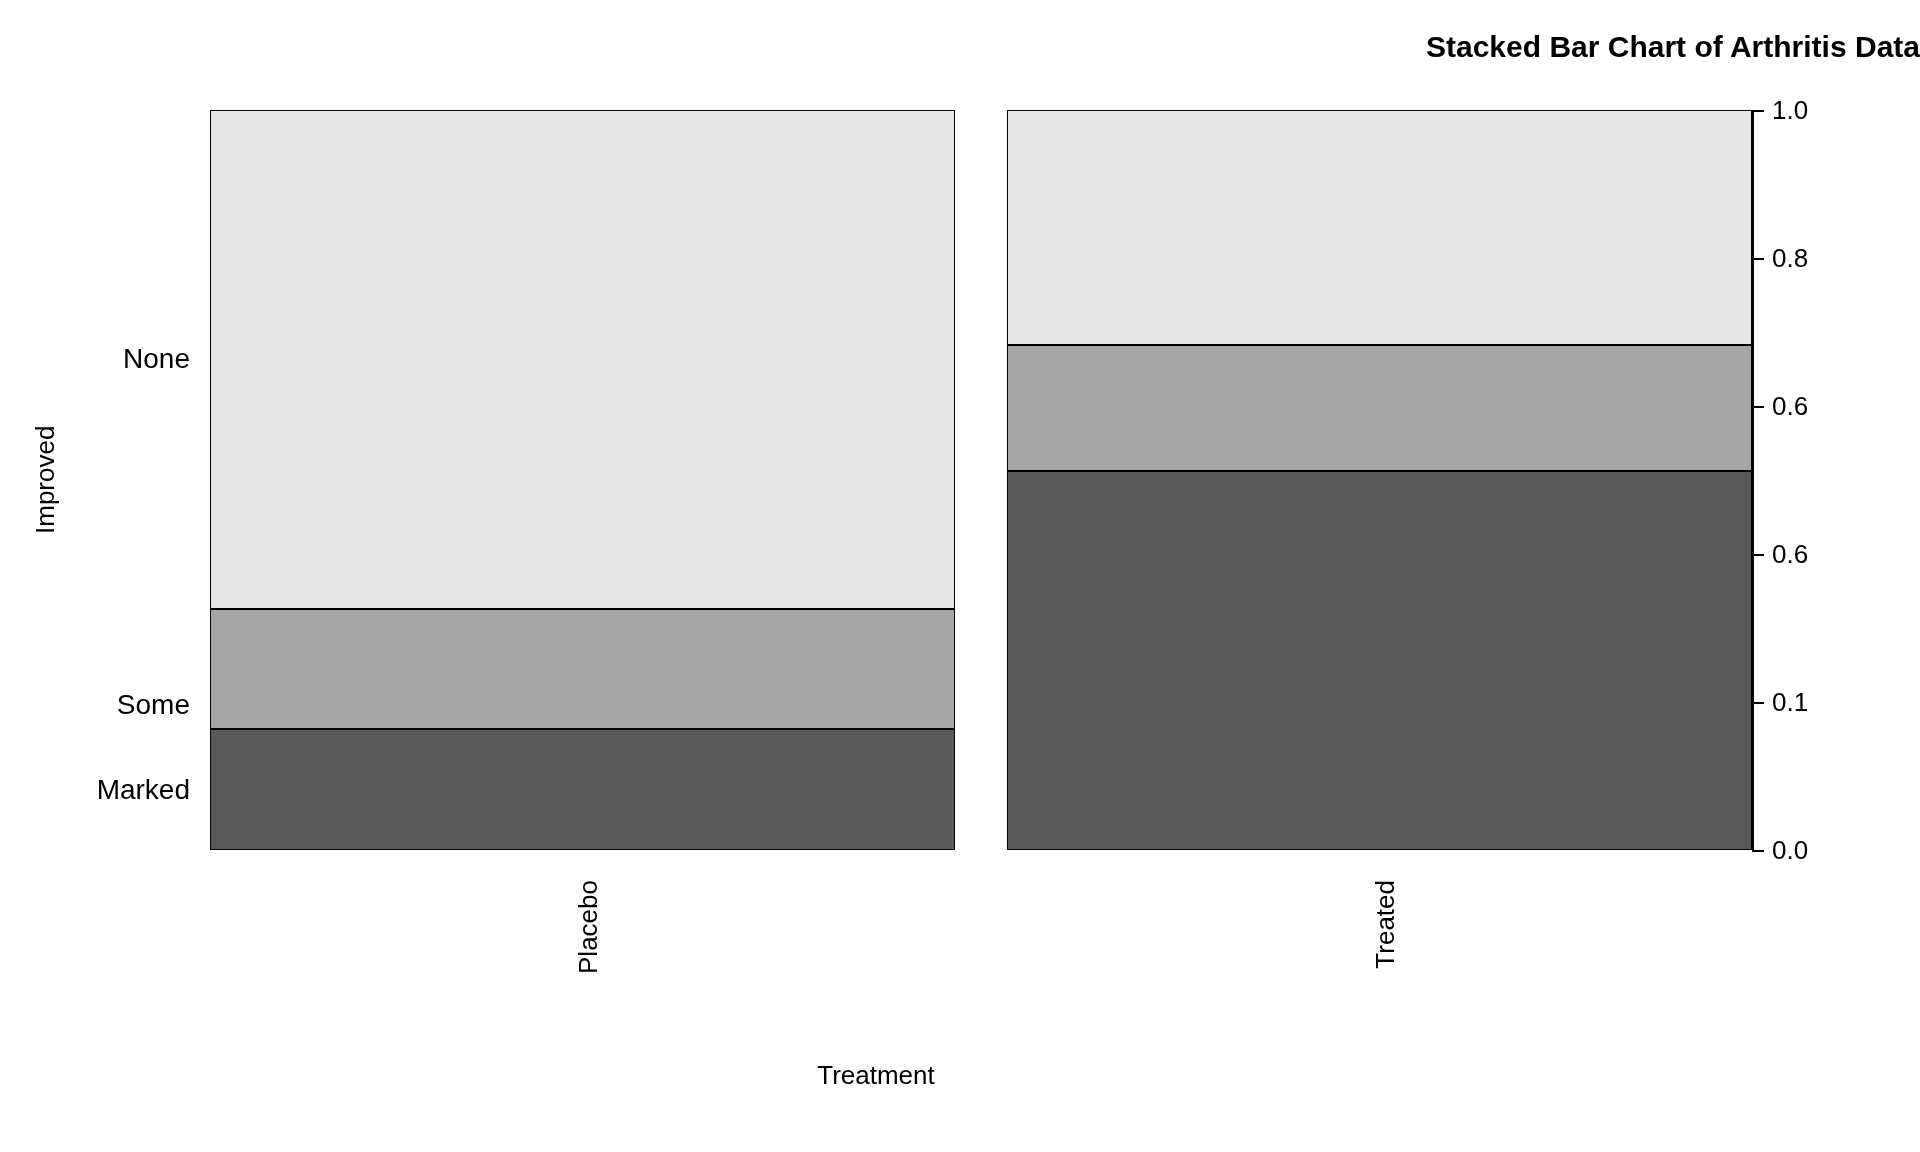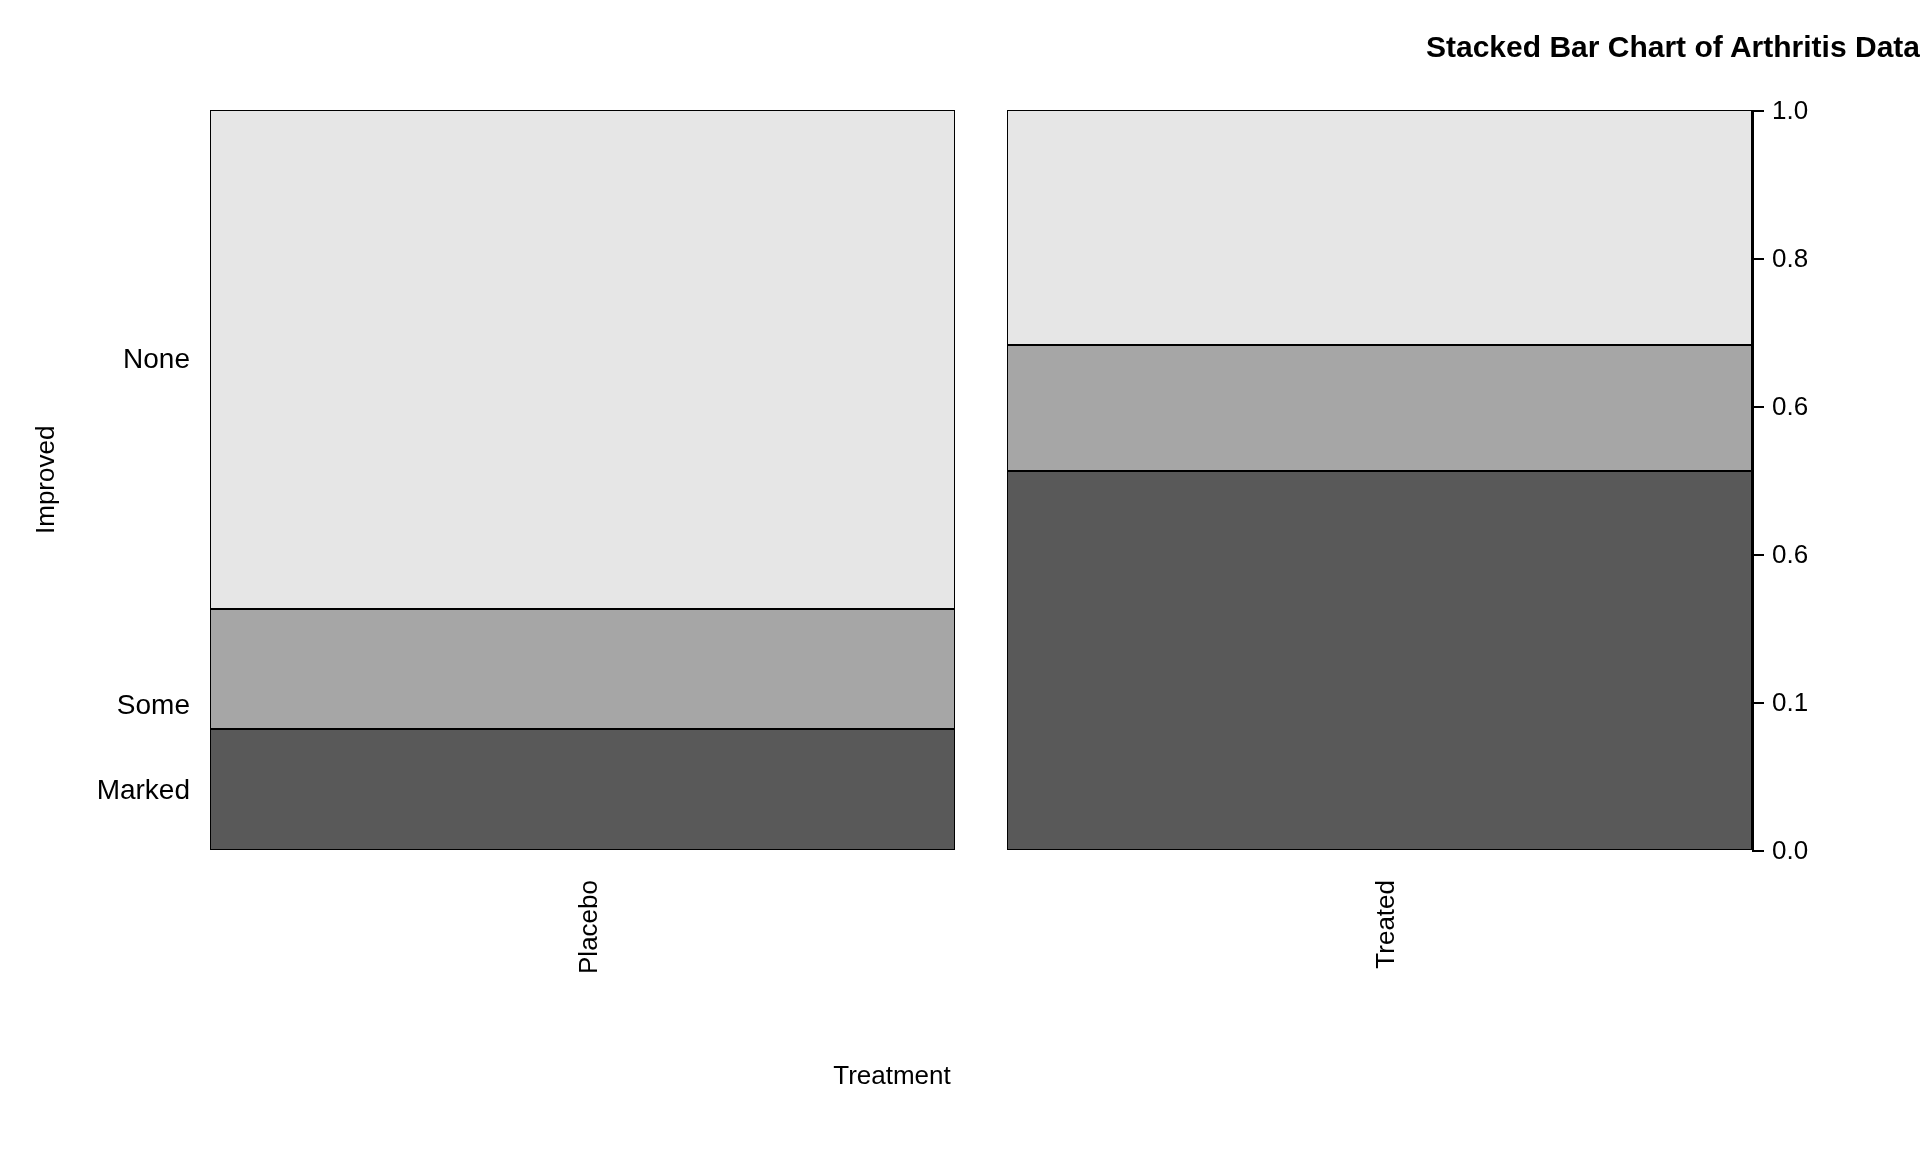--- a/index.html
+++ b/index.html
@@ -77,21 +77,21 @@
     top: 880px;
     font-size: 26px;
     color: #000;
     writing-mode: vertical-rl;
     transform: rotate(180deg);
     text-align: left;
   }
   .x-axis-title {
     position: absolute;
     top: 1060px;
-    left: 16px;
+    left: 0;
     width: 1752px;
     text-align: center;
     font-size: 26px;
     color: #000;
   }
   
   .left-cat-label {
     position: absolute;
     font-size: 28px;
     color: #000;

